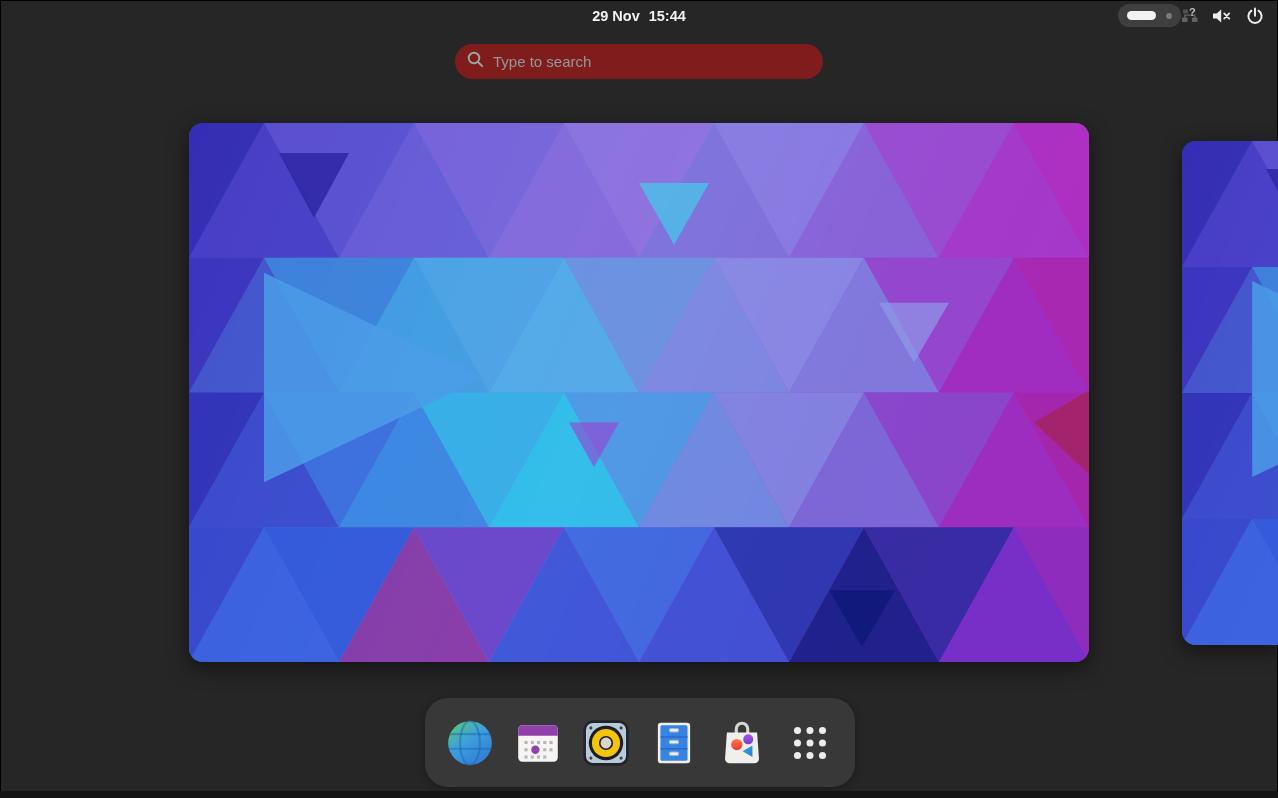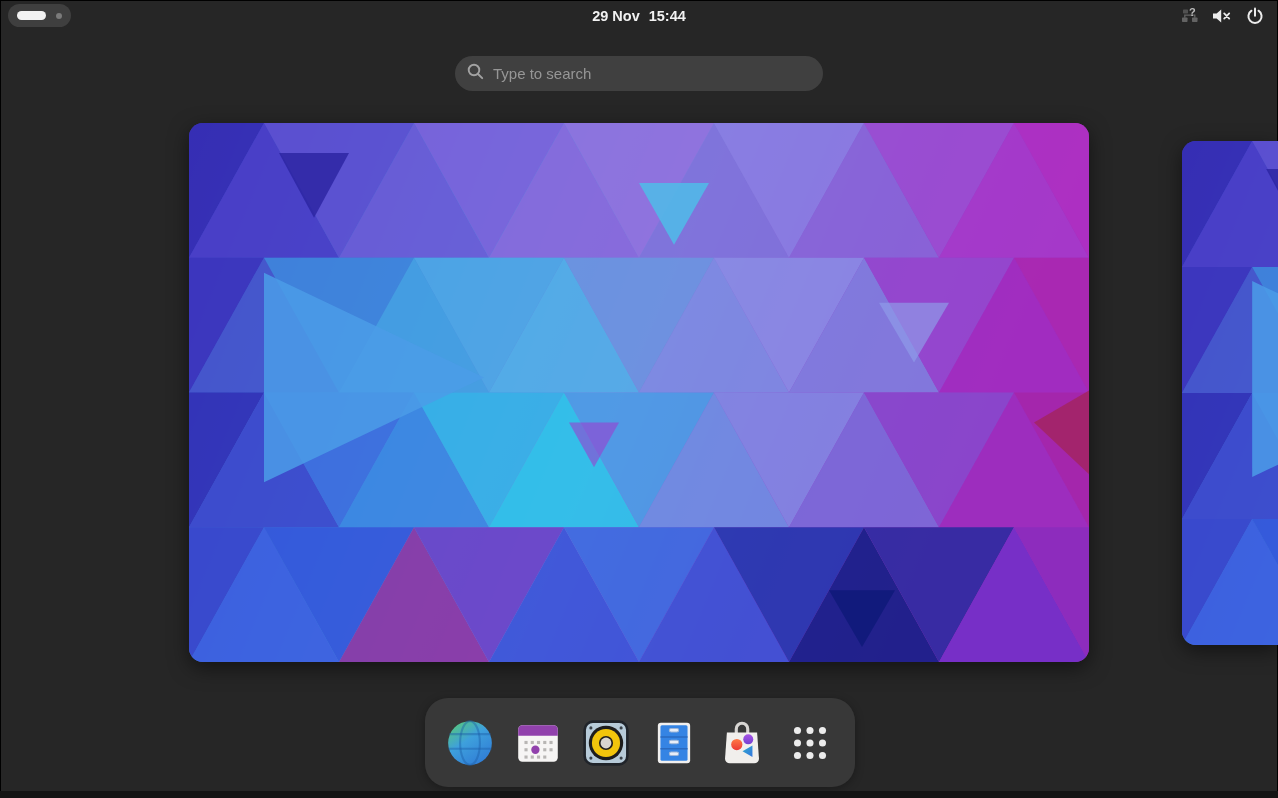--- a/index.html
+++ b/index.html
@@ -8,21 +8,21 @@
     position:relative;
     background:#262626;
     overflow:hidden;
     font-family:"Liberation Sans","DejaVu Sans",sans-serif;
     box-shadow: inset 0 0 0 1px #000;
   }
 
   
   .top-bar {
     position:absolute; top:0; left:0; right:0; height:31px;
-    display:flex; align-items:center; justify-content:space-between;
+    display:flex; align-items:center; justify-content:flex-end;
     padding:0 8px;
   }
   .ws-indicator {
     width:63px; height:23px; border-radius:12px;
     background:#3f3f3f; display:flex; align-items:center; gap:10px;
     padding-left:9px; cursor:pointer;
   }
   .ws-pill-active { width:29px; height:9px; border-radius:5px; background:#f2f2f2; }
   .ws-dot { width:6px; height:6px; border-radius:50%; background:#7b7b7b; }
 
@@ -30,22 +30,22 @@
     position:absolute; left:50%; top:0; transform:translateX(-50%);
     height:31px; display:flex; align-items:center; gap:9px;
     color:#f2f2f2; font-weight:bold; font-size:14.5px; cursor:pointer;
   }
 
   .status-area { display:flex; align-items:center; gap:13px; padding-right:6px; cursor:pointer; }
   .status-area svg { display:block; }
 
   
   .search-bar {
-    position:absolute; left:455px; top:56px; width:368px; height:35px;
-    background:#404040; border-radius:18px;
+    position:absolute; left:455px; top:44px; width:368px; height:35px;
+    background:#7f1d1d; border-radius:18px;
     display:flex; align-items:center; padding:0 12px; gap:9px;
   }
   .search-bar input {
     flex:1; background:transparent; border:none; outline:none;
     color:#e8e8e8; font-size:15px;
     font-family:"Liberation Sans","DejaVu Sans",sans-serif;
   }
   .search-bar input::placeholder { color:#969696; }
 
   

